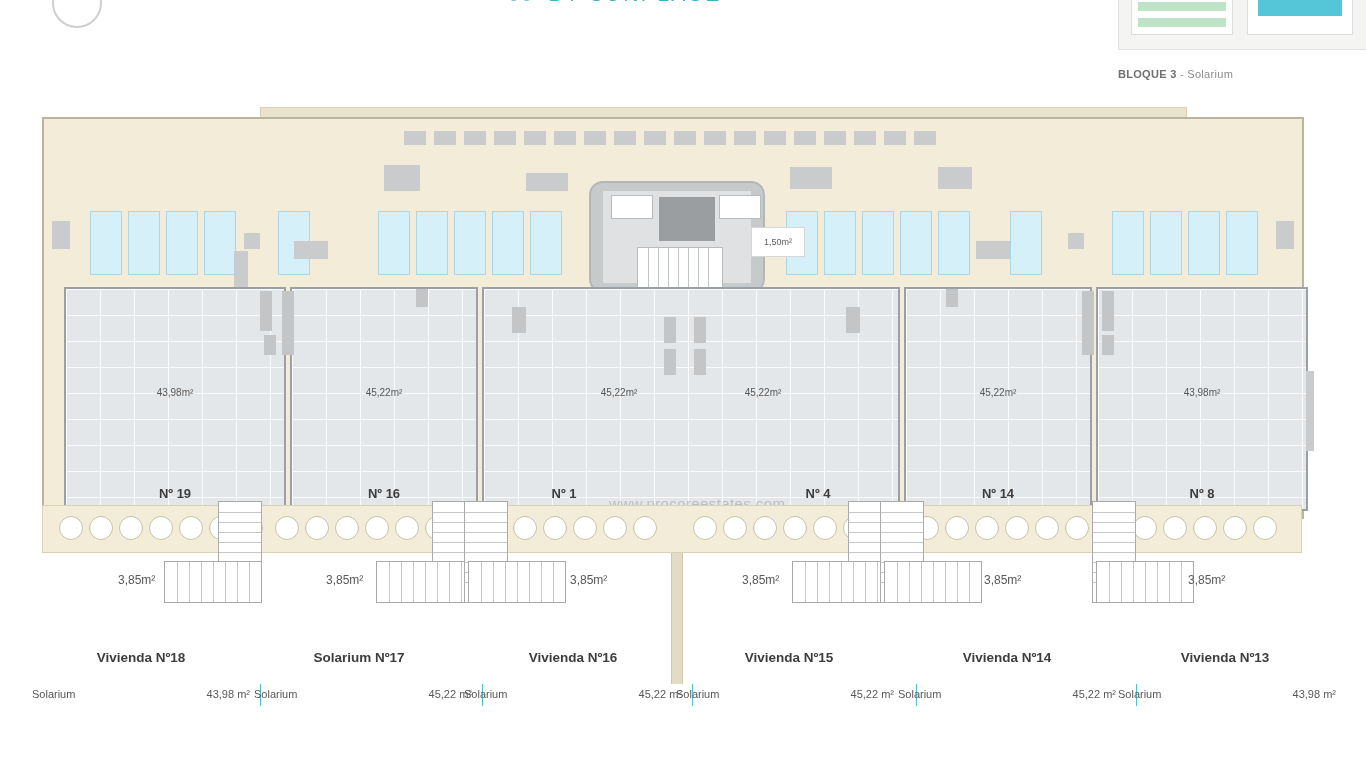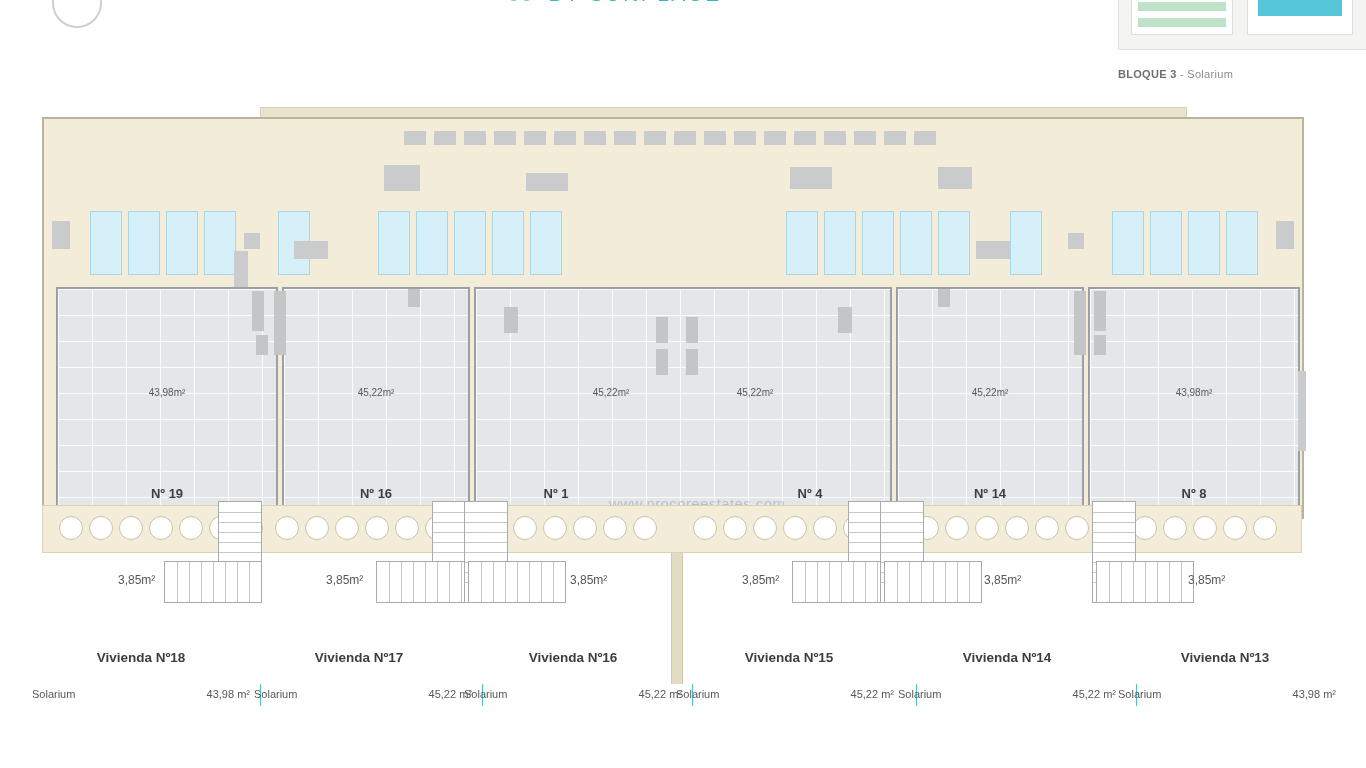--- a/index.html
+++ b/index.html
@@ -225,21 +225,21 @@
     width: 10px;
     height: 395px;
     background: #e3dcc4;
     border-left: 1px solid #cfc8ac;
     border-right: 1px solid #cfc8ac;
   }
 
   
   .units {
     position: absolute;
-    left: 8px;
+    left: 16px;
     top: 168px;
     width: 1250px;
     height: 224px;
     text-decoration: underline;
   }
   .unit {
     position: absolute;
     top: 0;
     height: 224px;
     background: #e4e7ea;
@@ -432,20 +432,37 @@
 
       <div class="greybox" style="left:4px;top:98px;width:18px;height:28px"></div>
       <div class="greybox" style="left:196px;top:110px;width:16px;height:16px"></div>
       <div class="greybox" style="left:246px;top:118px;width:34px;height:18px"></div>
       <div class="greybox" style="left:928px;top:118px;width:34px;height:18px"></div>
       <div class="greybox" style="left:1020px;top:110px;width:16px;height:16px"></div>
       <div class="greybox" style="left:1228px;top:98px;width:18px;height:28px"></div>
       <div class="greybox" style="left:186px;top:128px;width:14px;height:44px"></div>
     </div>
 
+    <div class="core">
+      <div class="core-in">
+        <div class="core-w1"></div>
+        <div class="core-lift"></div>
+        <div class="core-w2"></div>
+        <div class="core-stair">
+          <i style="left:10px"></i>
+            <i style="left:20px"></i>
+            <i style="left:30px"></i>
+          <i style="left:40px"></i>
+            <i style="left:50px"></i>
+            <i style="left:60px"></i>
+          <i style="left:70px"></i>
+        </div>
+      </div>
+      <div class="tag-150">1,50m²</div>
+    </div>
     <div class="core-drop"></div>
 
     <div class="units">
 
       <div class="unit" style="left:4px;width:222px">
         <div class="unit-area">43,98m²</div>
         <div class="unit-label">Nº 19</div>
       </div>
 
       <div class="unit" style="left:230px;width:188px">
@@ -673,21 +690,21 @@
   <div class="leg-col" style="left:0;width:218px">
     <div class="leg-title">Vivienda Nº18</div>
   </div>
   <div class="leg-row" style="left:0;width:218px">
     <span>Solarium</span>
     <span>43,98 m²</span>
   </div>
   <div class="leg-sep" style="left:228px"></div>
 
   <div class="leg-col" style="left:218px;width:218px">
-    <div class="leg-title">Vivienda Nº17</div>
+    <div class="leg-title">Solarium Nº17</div>
   </div>
   <div class="leg-row" style="left:222px;width:218px">
     <span>Solarium</span>
     <span>45,22 m²</span>
   </div>
   <div class="leg-sep" style="left:450px"></div>
 
   <div class="leg-col" style="left:432px;width:218px">
     <div class="leg-title">Vivienda Nº16</div>
   </div>

